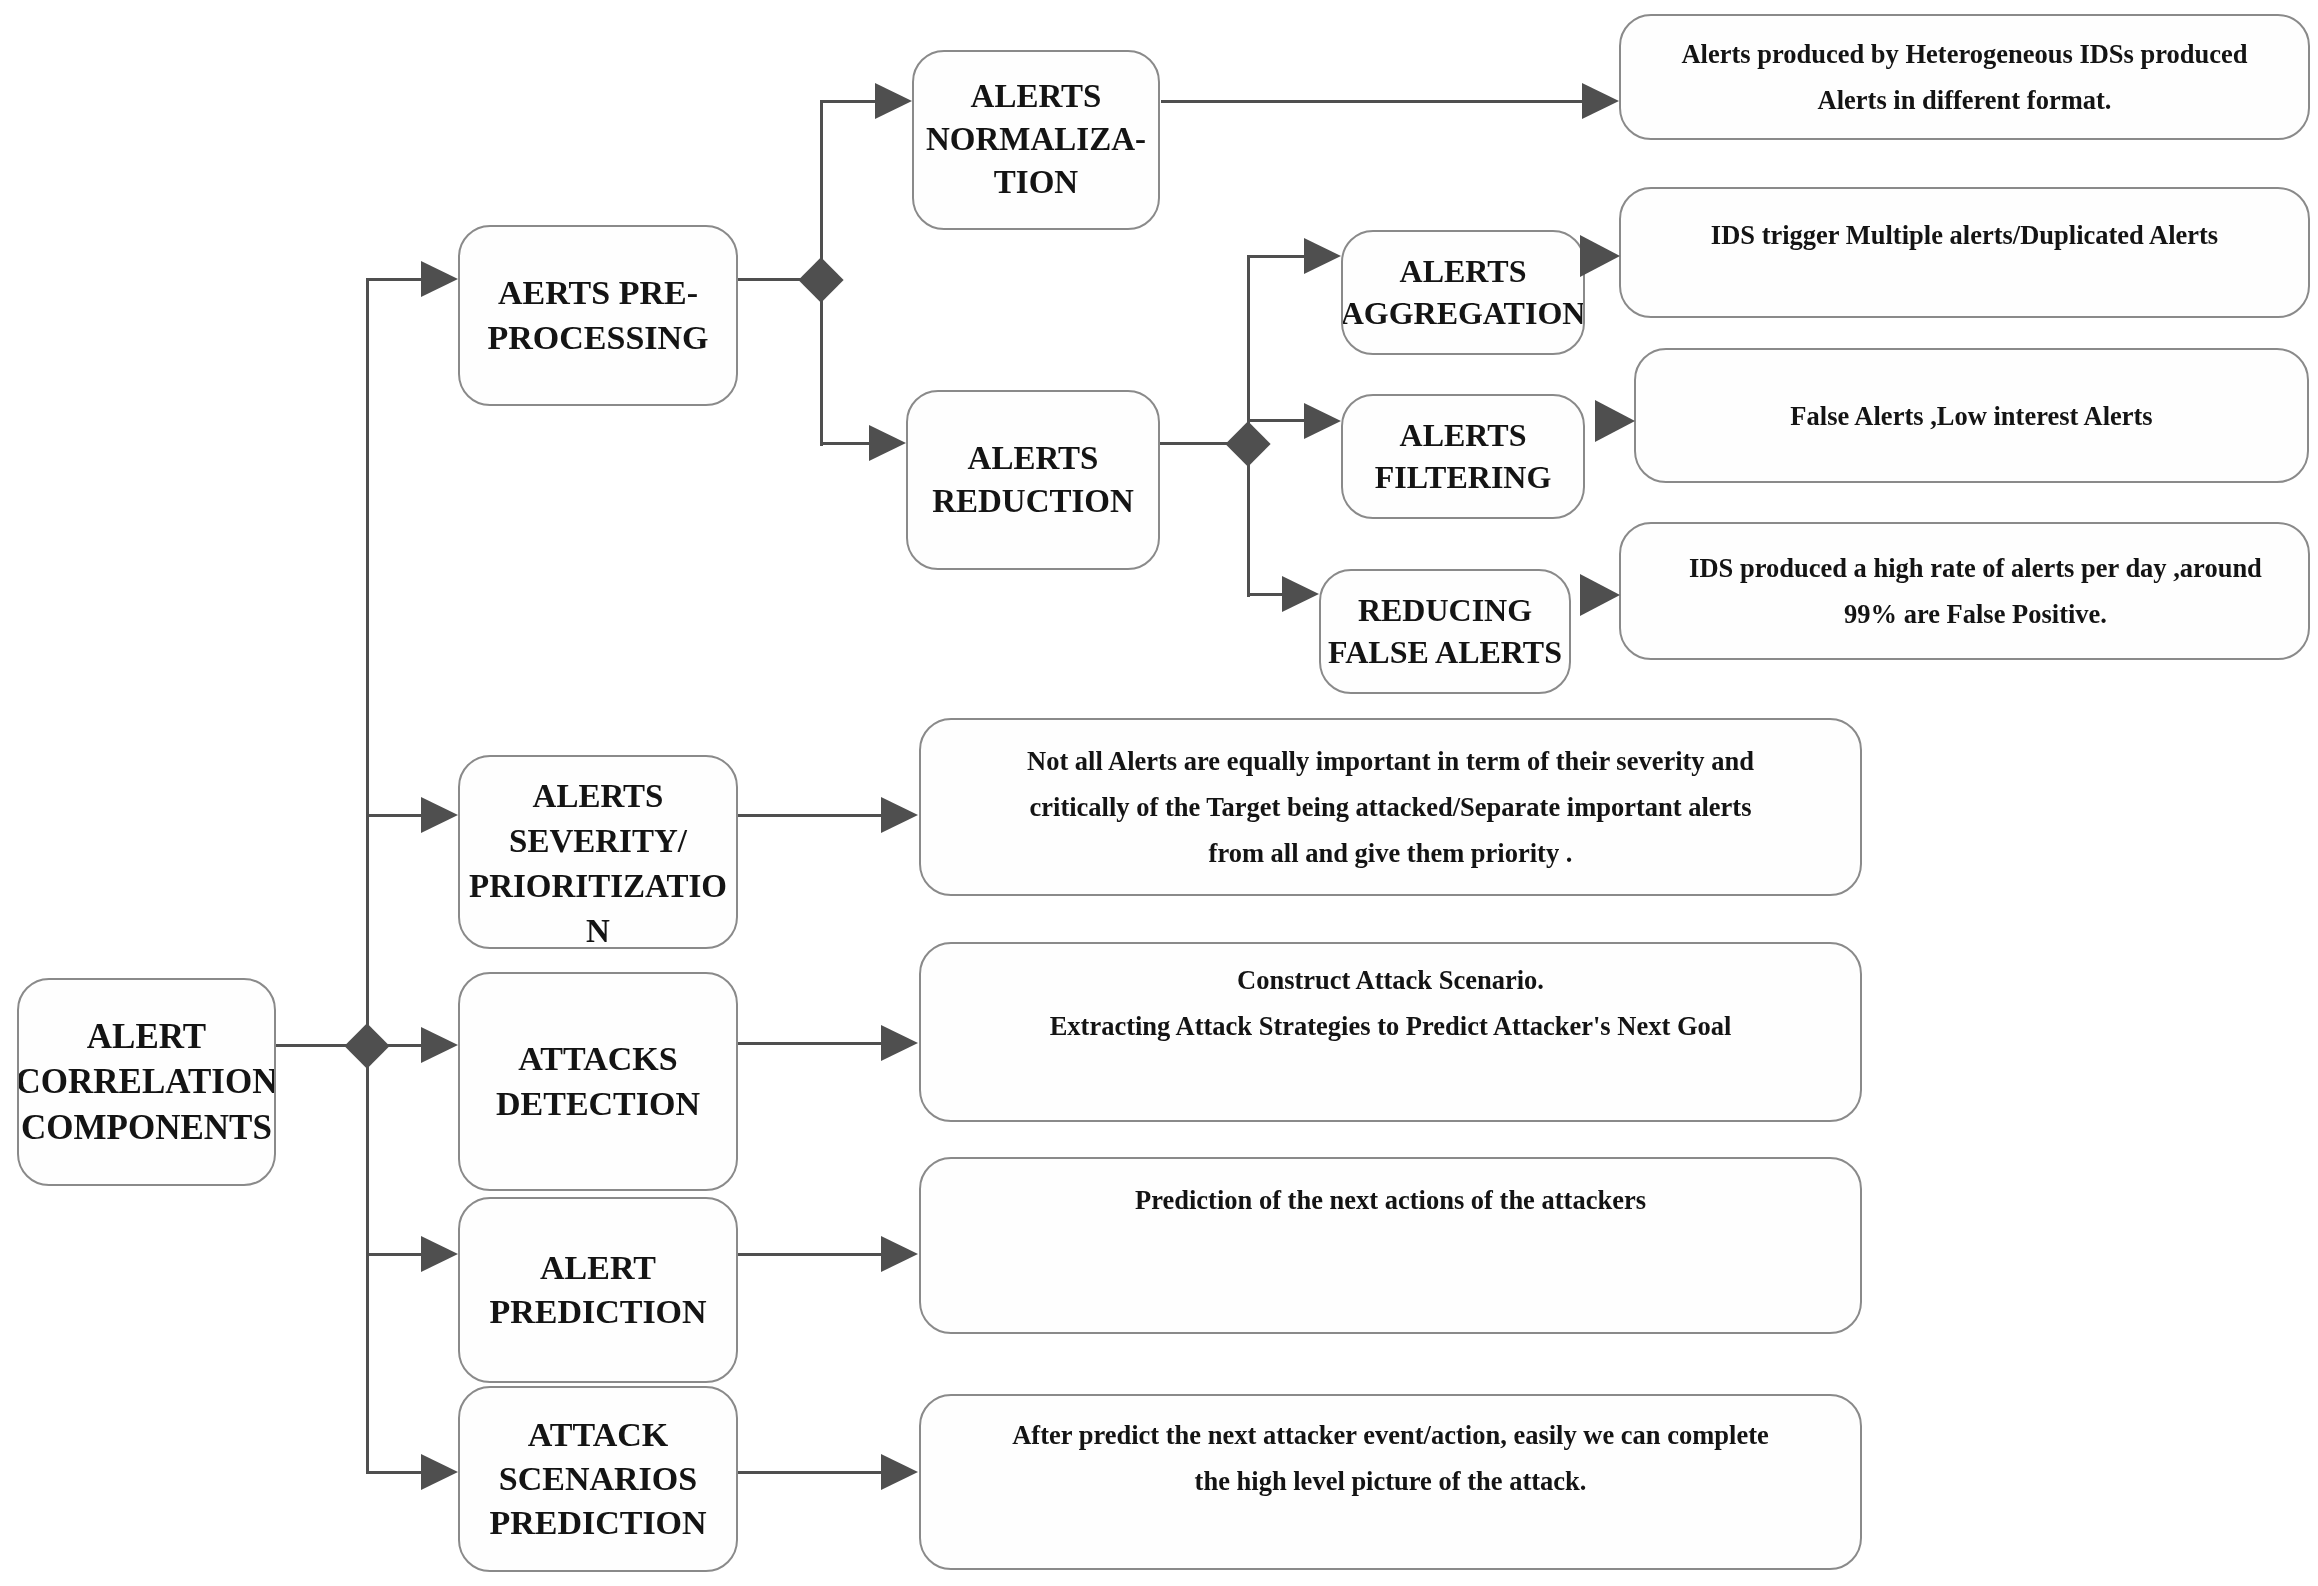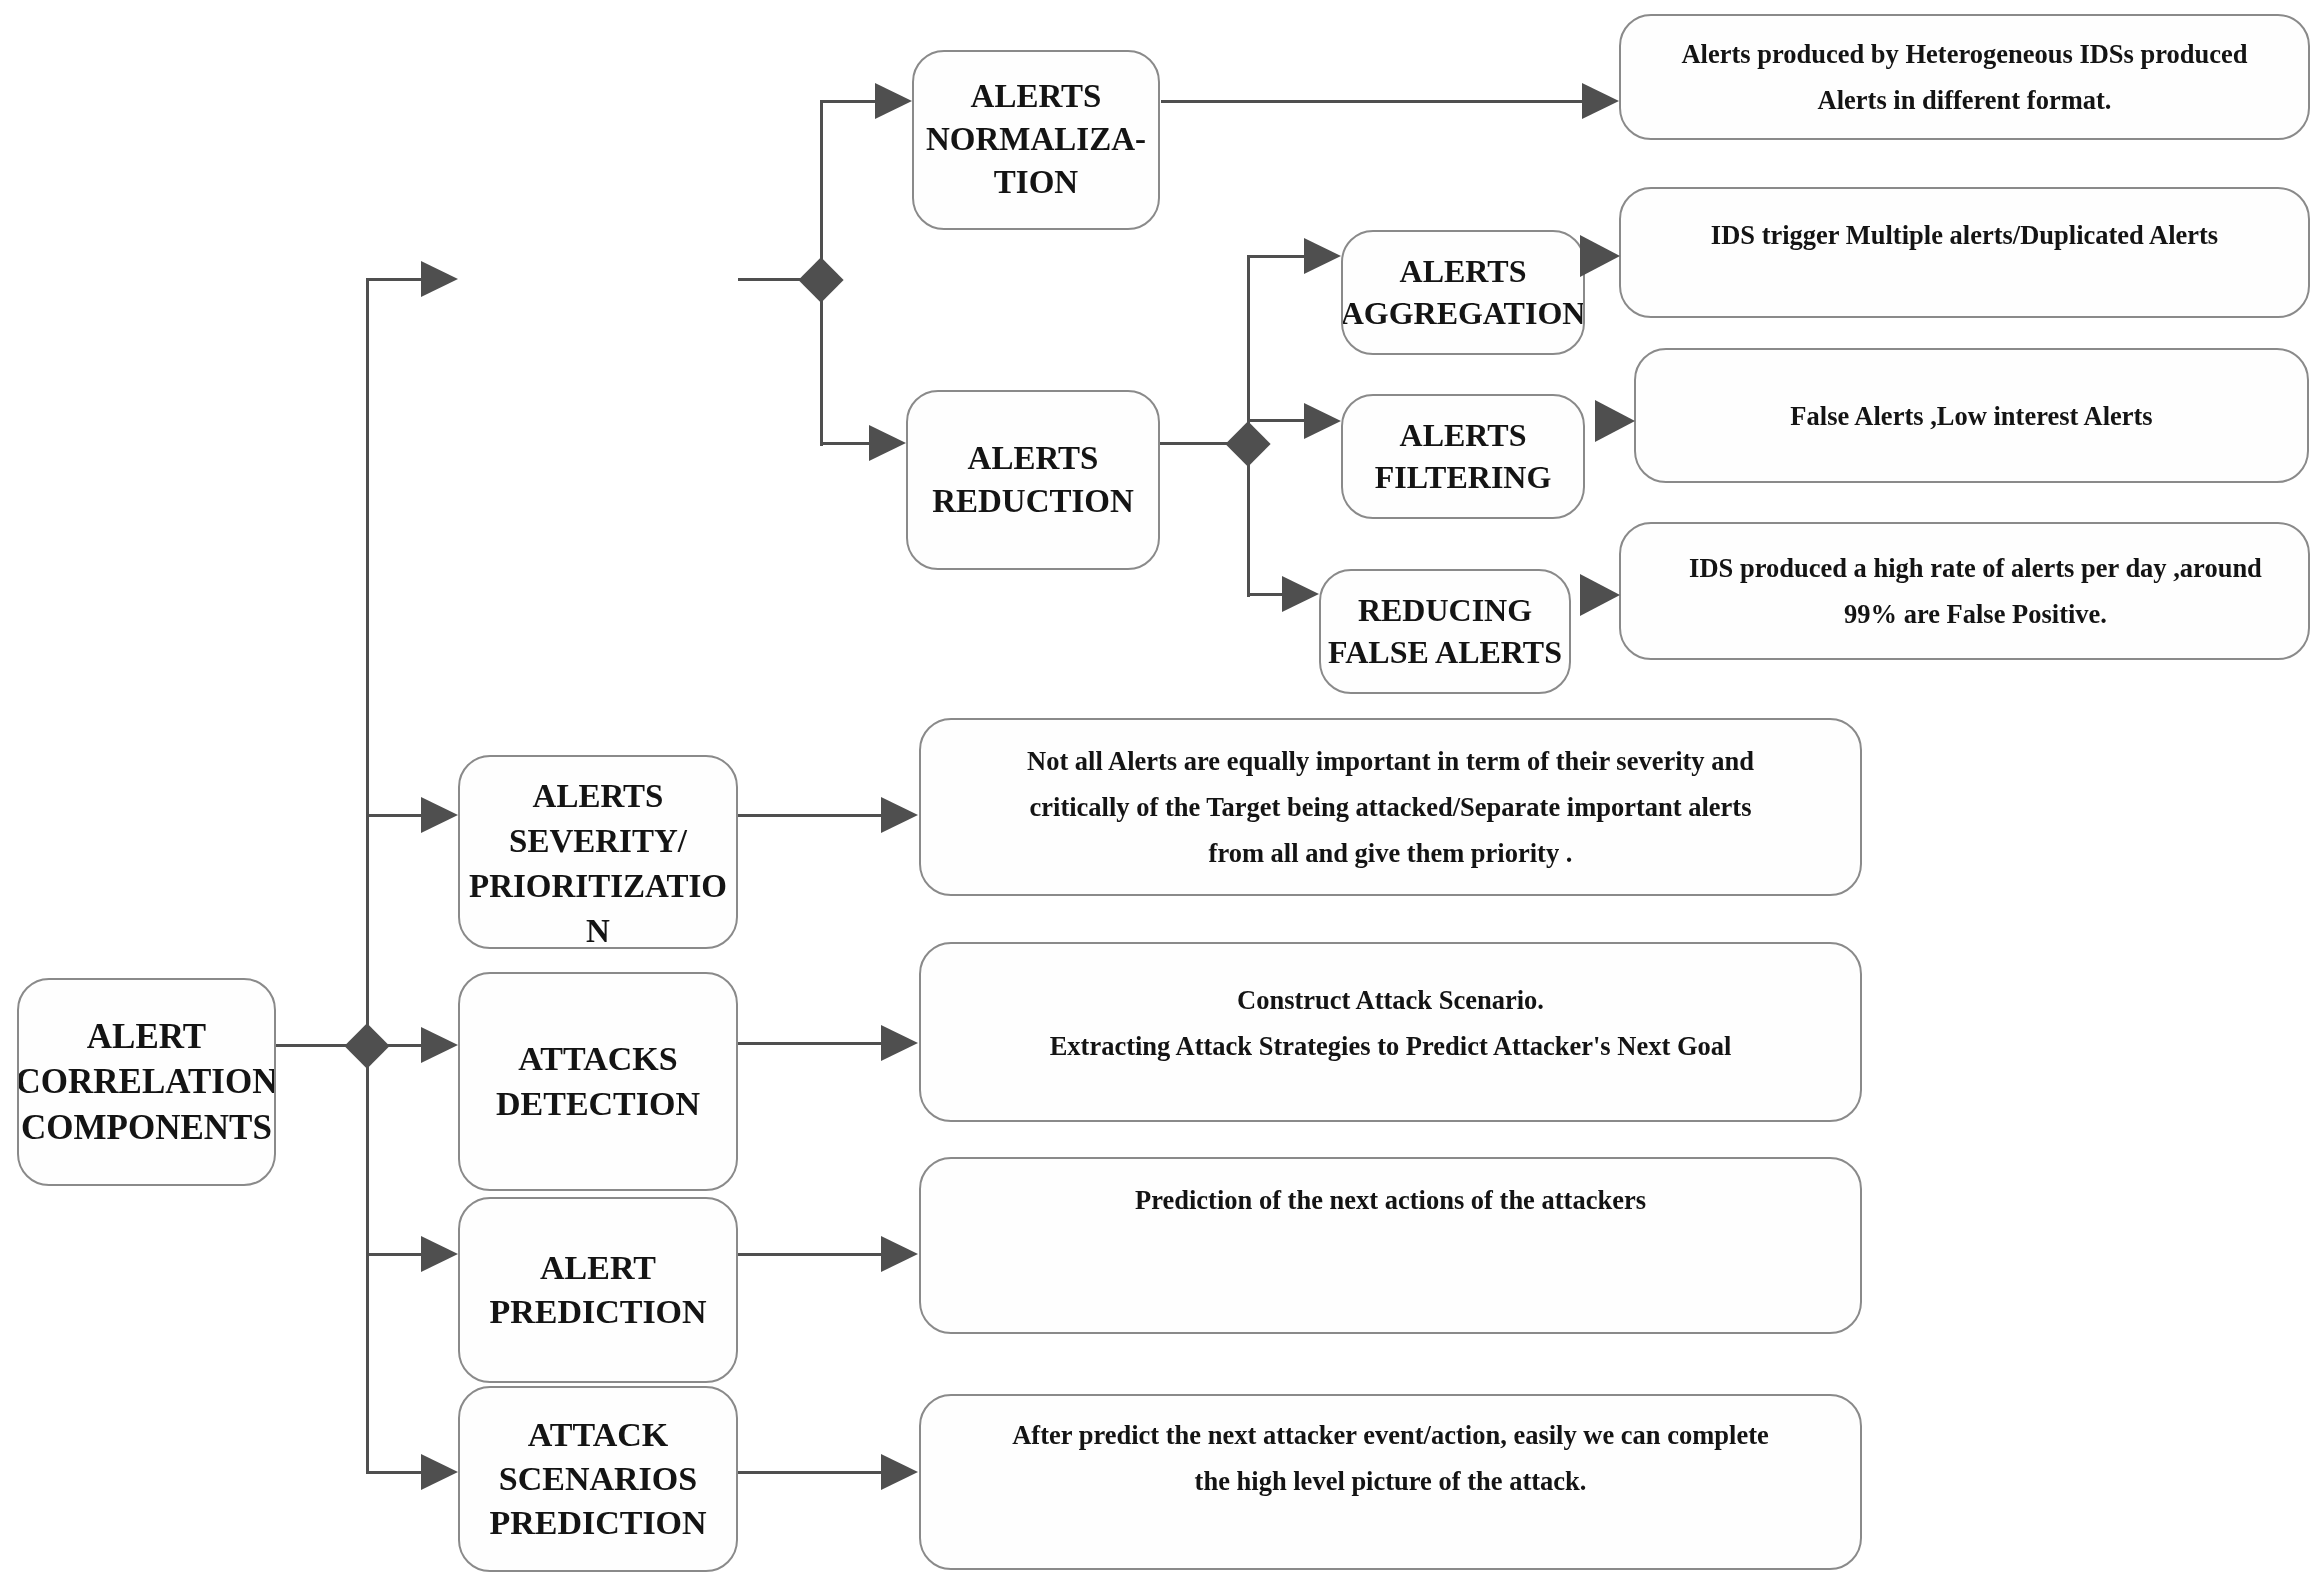--- a/index.html
+++ b/index.html
@@ -82,20 +82,24 @@
 <body>
 
 <div id="canvas">
 
   <div class="node" style="left:17px;top:942px;width:259px;height:208px;">
     <span class="lbl f62">ALERT
 CORRELATION
 COMPONENTS</span>
   </div>
 
+  <div class="node" style="left:458px;top:189px;width:280px;height:181px;">
+    <span class="lbl f60">AERTS PRE-
+PROCESSING</span>
+  </div>
 
   <div class="node wrapclip" style="left:458px;top:719px;width:280px;height:194px;">
     <span class="lbl f58">ALERTS
 SEVERITY/
 PRIORITIZATION</span>
   </div>
 
   <div class="node" style="left:458px;top:936px;width:280px;height:219px;">
     <span class="lbl f60">ATTACKS
 DETECTION</span>
@@ -155,21 +159,21 @@
     <span class="txt">IDS produced a high rate of alerts per day ,around
 99% are False Positive.</span>
   </div>
 
   <div class="desc" style="left:919px;top:718px;width:943px;height:178px;">
     <span class="txt">Not all Alerts are equally important in term of their severity and
 critically of the Target being attacked/Separate important alerts
 from all and give them priority .</span>
   </div>
 
-  <div class="desc top" style="left:919px;top:942px;width:943px;height:180px;padding-top:33px;">
+  <div class="desc top" style="left:919px;top:942px;width:943px;height:180px;padding-top:13px;">
     <span class="txt">Construct Attack Scenario.
 Extracting Attack Strategies to Predict Attacker's Next Goal</span>
   </div>
 
   <div class="desc top" style="left:919px;top:1157px;width:943px;height:177px;padding-top:18px;">
     <span class="txt">Prediction of the next actions of the attackers</span>
   </div>
 
   <div class="desc top" style="left:919px;top:1394px;width:943px;height:176px;padding-top:16px;justify-content:center;">
     <span class="txt">After predict the next attacker event/action, easily we can complete

